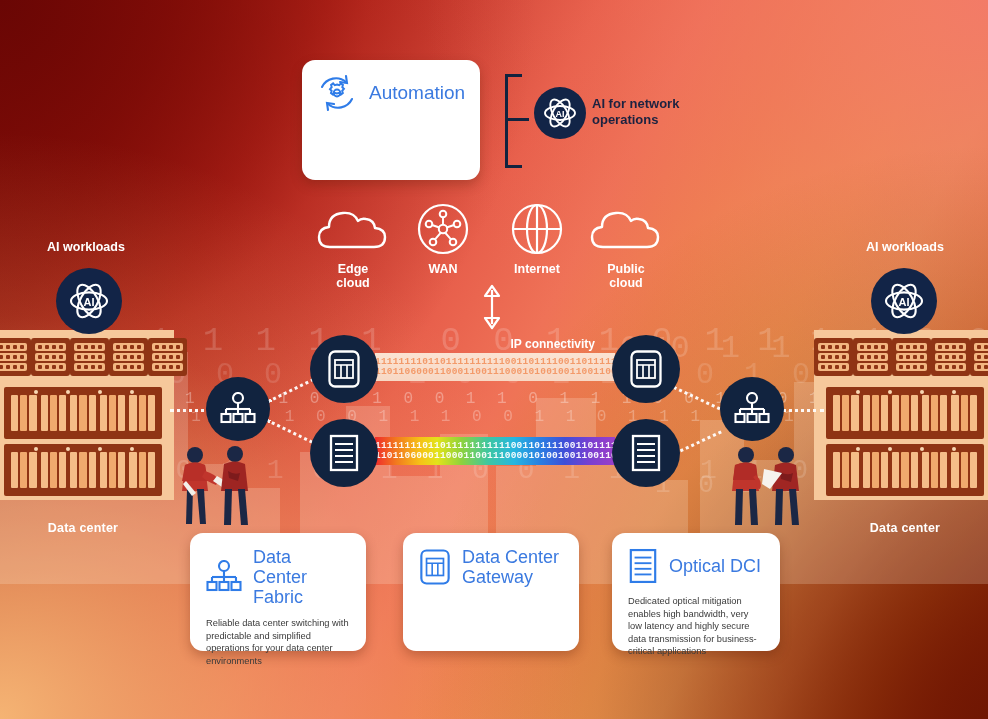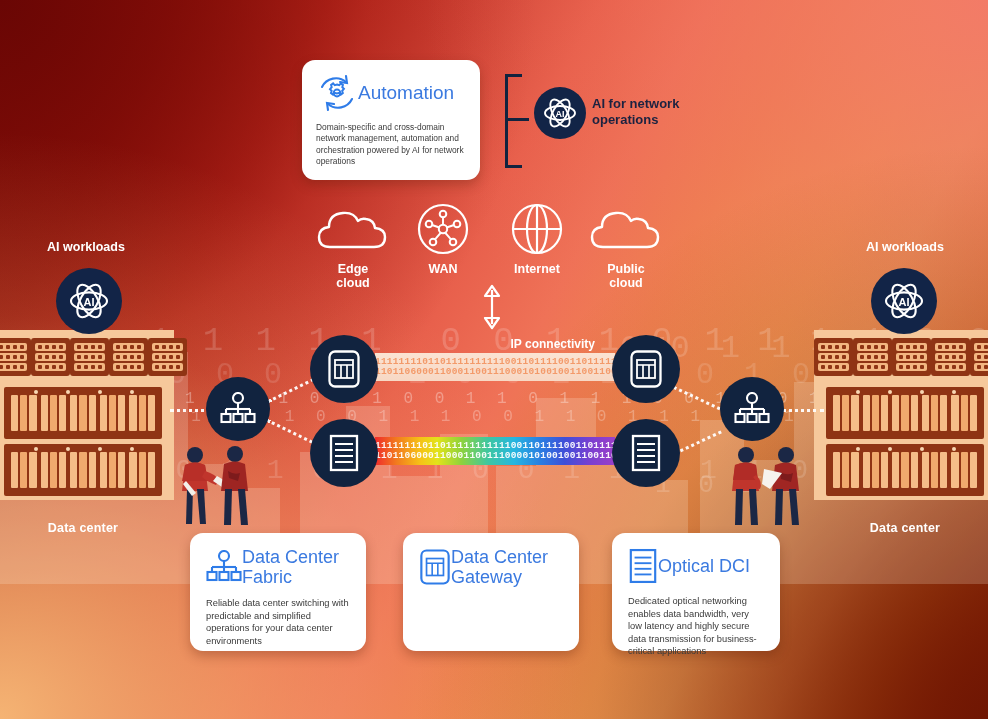--- a/index.html
+++ b/index.html
@@ -87,21 +87,21 @@
   .mid-label { position:absolute; color:#fff; font-weight:bold; font-size:12px; text-align:right; }
 
   
   .netitem { position:absolute; text-align:center; width:96px; }
   .netitem .ico { height:58px; display:flex; align-items:center; justify-content:center; }
   .netitem .lbl { color:#fff; font-weight:bold; font-size:12.5px; line-height:14px; margin-top:4px; }
 
   
   .card { position:absolute; background:#fff; border-radius:13px;
           box-shadow:0 5px 12px rgba(90,25,5,.30); padding:14px 16px; }
-  .card-head { display:flex; align-items:center; }
+  .card-head { display:flex; align-items:center; gap:11px; }
   .card-title { color:#3b7ae0; font-size:18px; line-height:20px; font-weight:400; }
   .card-body { color:#3a3a3a; font-size:9.3px; line-height:12.6px; margin-top:10px; }
   .auto-title { color:#3b7ae0; font-size:19px; }
   .auto-body { color:#3a3a3a; font-size:8.4px; line-height:11.4px; margin-top:9px; }
 
   
   .bracket { position:absolute; }
   .bracket .v { position:absolute; left:0; top:0; width:3px; height:100%; background:#11233f; }
   .bracket .h { position:absolute; left:0; width:17px; height:3px; background:#11233f; }
   .bracket .stub { position:absolute; width:22px; height:3px; background:#11233f; }
@@ -702,21 +702,20 @@
           <path d="M30 3 l1 7 -7 -1"></path>
           <path d="M12 37 l-1 -7 7 1"></path>
         </g>
         <g fill="none" stroke="#2f7ce8" stroke-width="2">
           <path d="M21 11.5 l2.3 .6 1.6 -1.7 2 1.5 -.6 2.3 1.6 1.6 -1.7 2 .6 2.3 -2 1.5 -1.6 -1.7 -2.3 .6 -2.3 -.6 -1.6 1.7 -2 -1.5 .6 -2.3 -1.6 -1.6 1.7 -2 -.6 -2.3 2 -1.5 1.6 1.7 z"></path>
           <circle cx="21" cy="20" r="3.4"></circle>
         </g>
       </svg>
       <div class="auto-title">Automation</div>
     </div>
-    <div class="auto-body">Domain-specific and cross-domain network management, automation and orchestration powered by AI for network operations</div>
   </div>
 
   <div class="bracket" style="left:505px; top:74px; width:20px; height:94px;">
     <div class="v"></div>
     <div class="h" style="top:0;"></div>
     <div class="h" style="bottom:0;"></div>
   </div>
   <div class="bracket" style="left:507px; top:118px; width:24px; height:3px;">
     <div class="stub" style="left:0; top:0;"></div>
   </div>
@@ -780,16 +779,16 @@
         <rect x="3" y="3" width="26" height="34" fill="none" stroke="#2f7ce8" stroke-width="2.3"></rect>
         <line x1="7" y1="11" x2="25" y2="11" stroke="#2f7ce8" stroke-width="2"></line>
         <line x1="7" y1="17" x2="25" y2="17" stroke="#2f7ce8" stroke-width="2"></line>
         <line x1="7" y1="23" x2="25" y2="23" stroke="#2f7ce8" stroke-width="2"></line>
         <line x1="7" y1="29" x2="25" y2="29" stroke="#2f7ce8" stroke-width="2"></line>
       </svg>
       <div class="card-title">
         <div>Optical DCI</div>
       </div>
     </div>
-    <div class="card-body">Dedicated optical networking enables data bandwidth, very low latency and highly secure data transmission for business-critical applications</div>
+    <div class="card-body">Dedicated optical mitigation enables high bandwidth, very low latency and highly secure data transmission for business-critical applications</div>
   </div>
 
 </div>
 
 </body></html>

